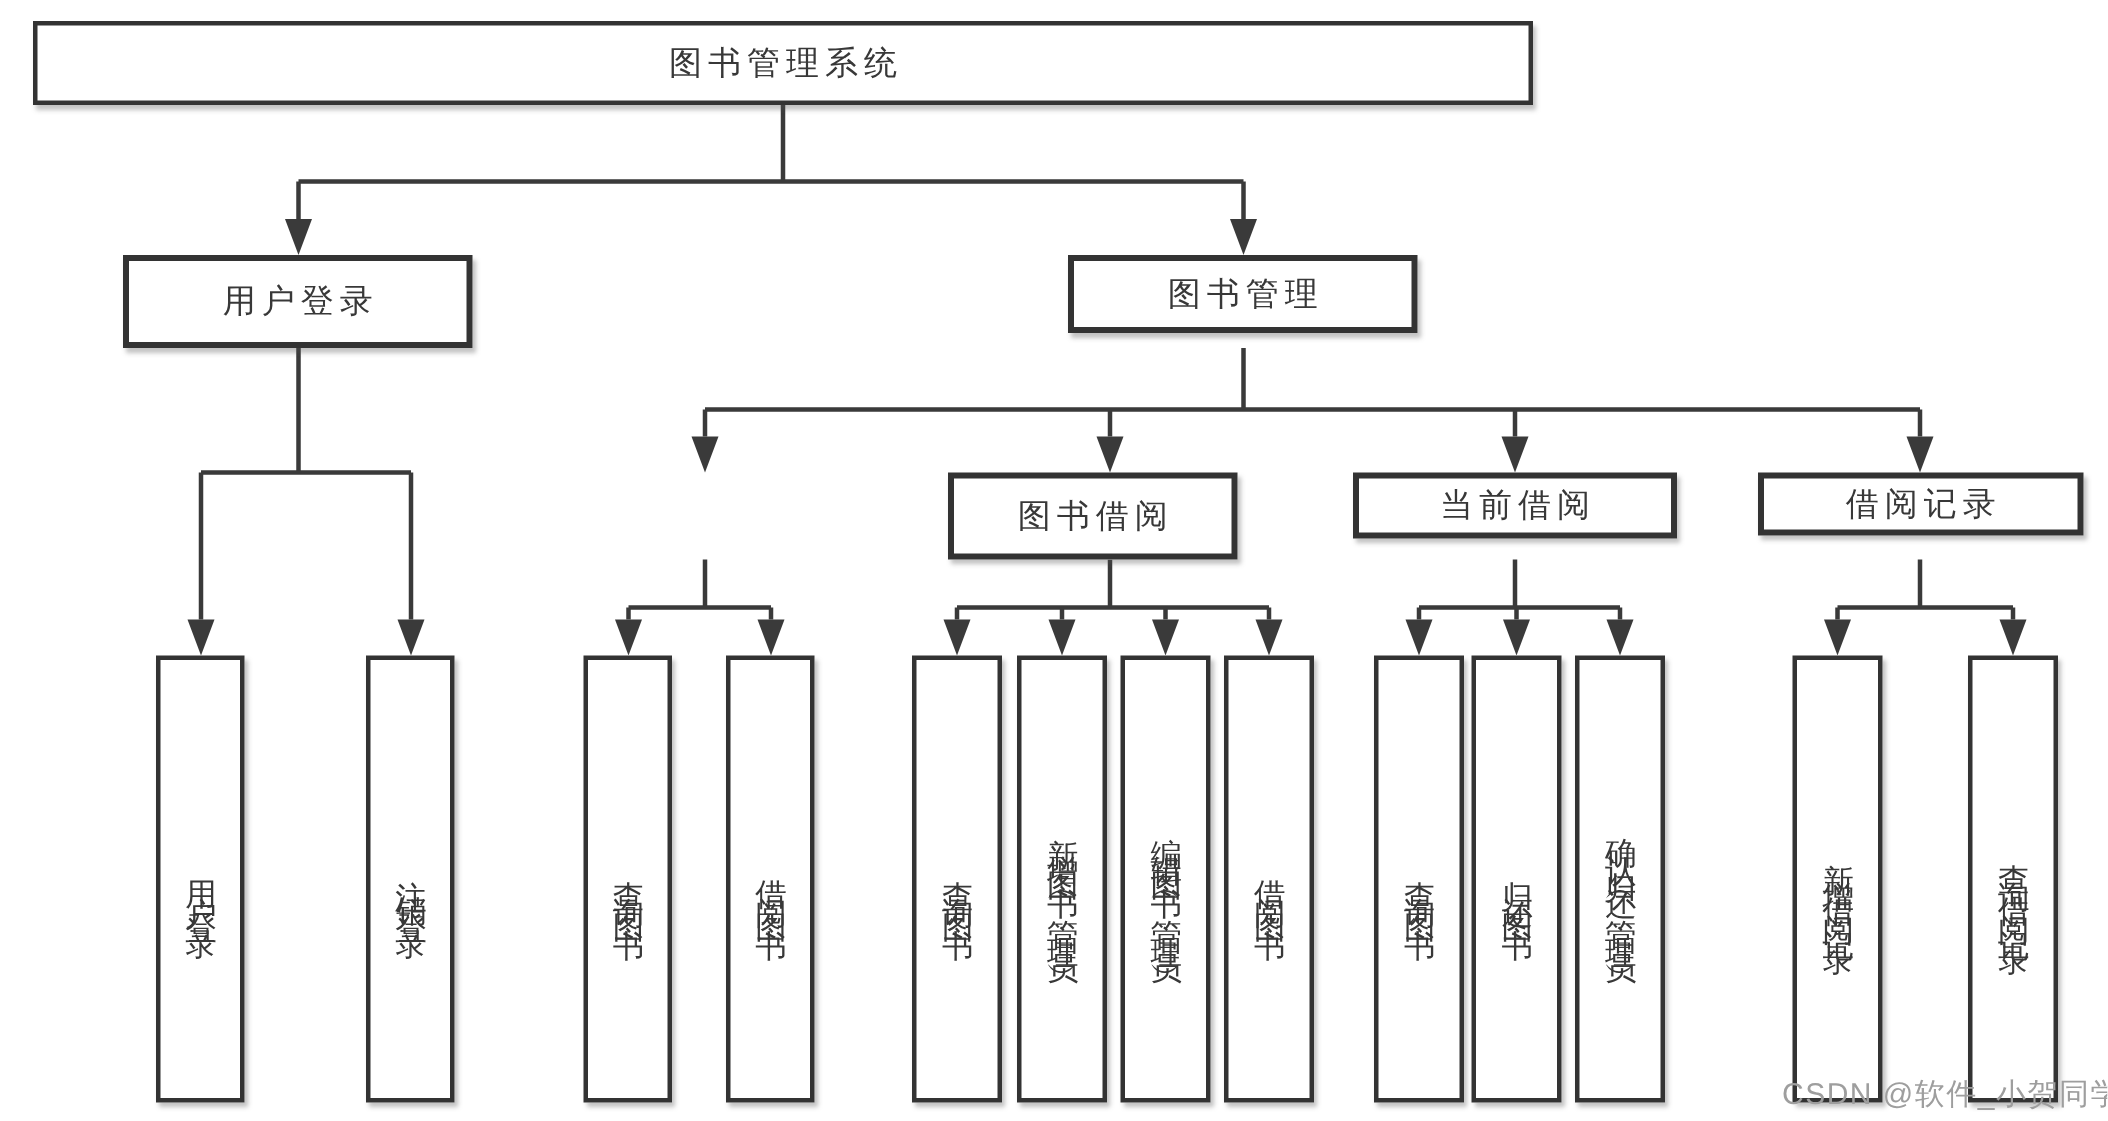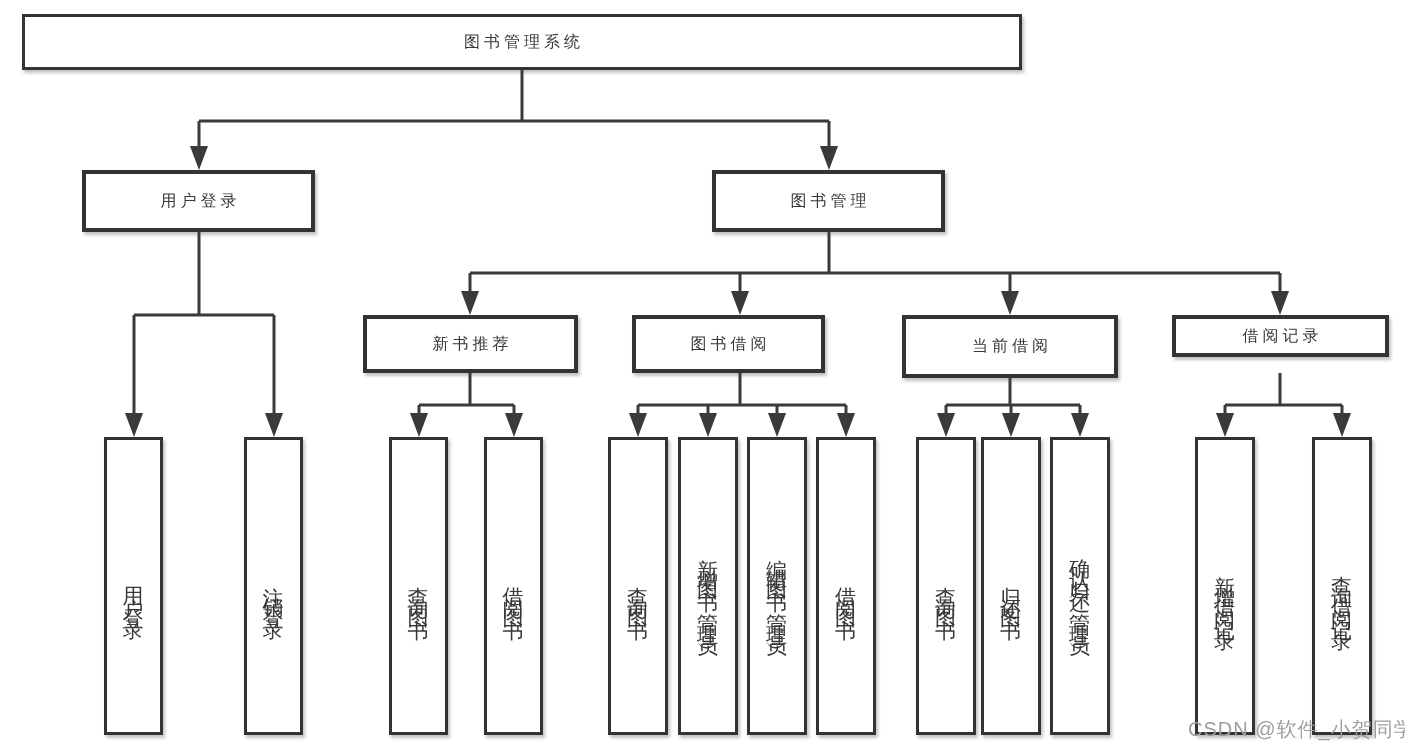--- a/index.html
+++ b/index.html
@@ -25,41 +25,41 @@
     display: flex;
     align-items: center;
     justify-content: center;
     color: #383838;
     z-index: 2;
     box-shadow: 2px 3px 3px rgba(80,80,80,0.35);
   }
   .lv2 { border-width: 4px; }
   .lv3 { border-width: 4px; }
   .hlabel {
-    font-size: 16px;
+    font-size: 22px;
     letter-spacing: 4px;
     padding-left: 4px;
     white-space: nowrap;
   }
   .vlabel {
     writing-mode: vertical-rl;
     text-orientation: mixed;
     font-size: 21px;
     letter-spacing: 11px;
     padding-top: 11px;
     line-height: 1;
     white-space: nowrap;
   }
   
   .n-root { left: 22px;  top: 14px;  width: 1000px; height: 56px; }
   .n-l2a  { left: 82px;  top: 170px; width: 233px;  height: 62px; }
-  .n-l2b  { left: 712px; top: 170px; width: 233px;  height: 62px; }
+  .n-l2b  { left: 712px; top: 170px; width: 233px;  height: 52px; }
   .n-l3a  { left: 363px; top: 315px; width: 215px;  height: 58px; }
   .n-l3b  { left: 632px; top: 315px; width: 193px;  height: 58px; }
-  .n-l3c  { left: 902px; top: 315px; width: 216px;  height: 63px; }
+  .n-l3c  { left: 902px; top: 315px; width: 216px;  height: 44px; }
   .n-l3d  { left: 1172px;top: 315px; width: 217px;  height: 42px; }
   .leaf   { top: 437px;  height: 298px; width: 59px; }
   .n-a1 { left: 104px; }
   .n-a2 { left: 244px; }
   .n-b1 { left: 389px; }
   .n-b2 { left: 484px; }
   .n-c1 { left: 608px; width: 60px; }
   .n-c2 { left: 678px; width: 60px; }
   .n-c3 { left: 747px; width: 60px; }
   .n-c4 { left: 816px; width: 60px; }
@@ -128,23 +128,20 @@
     <span class="hlabel">图书管理系统</span>
   </div>
 
   <div class="box lv2 n-l2a">
     <span class="hlabel">用户登录</span>
   </div>
   <div class="box lv2 n-l2b">
     <span class="hlabel">图书管理</span>
   </div>
 
-  <div class="box lv3 n-l3a">
-    <span class="hlabel">新书推荐</span>
-  </div>
   <div class="box lv3 n-l3b">
     <span class="hlabel">图书借阅</span>
   </div>
   <div class="box lv3 n-l3c">
     <span class="hlabel">当前借阅</span>
   </div>
   <div class="box lv3 n-l3d">
     <span class="hlabel">借阅记录</span>
   </div>
 

